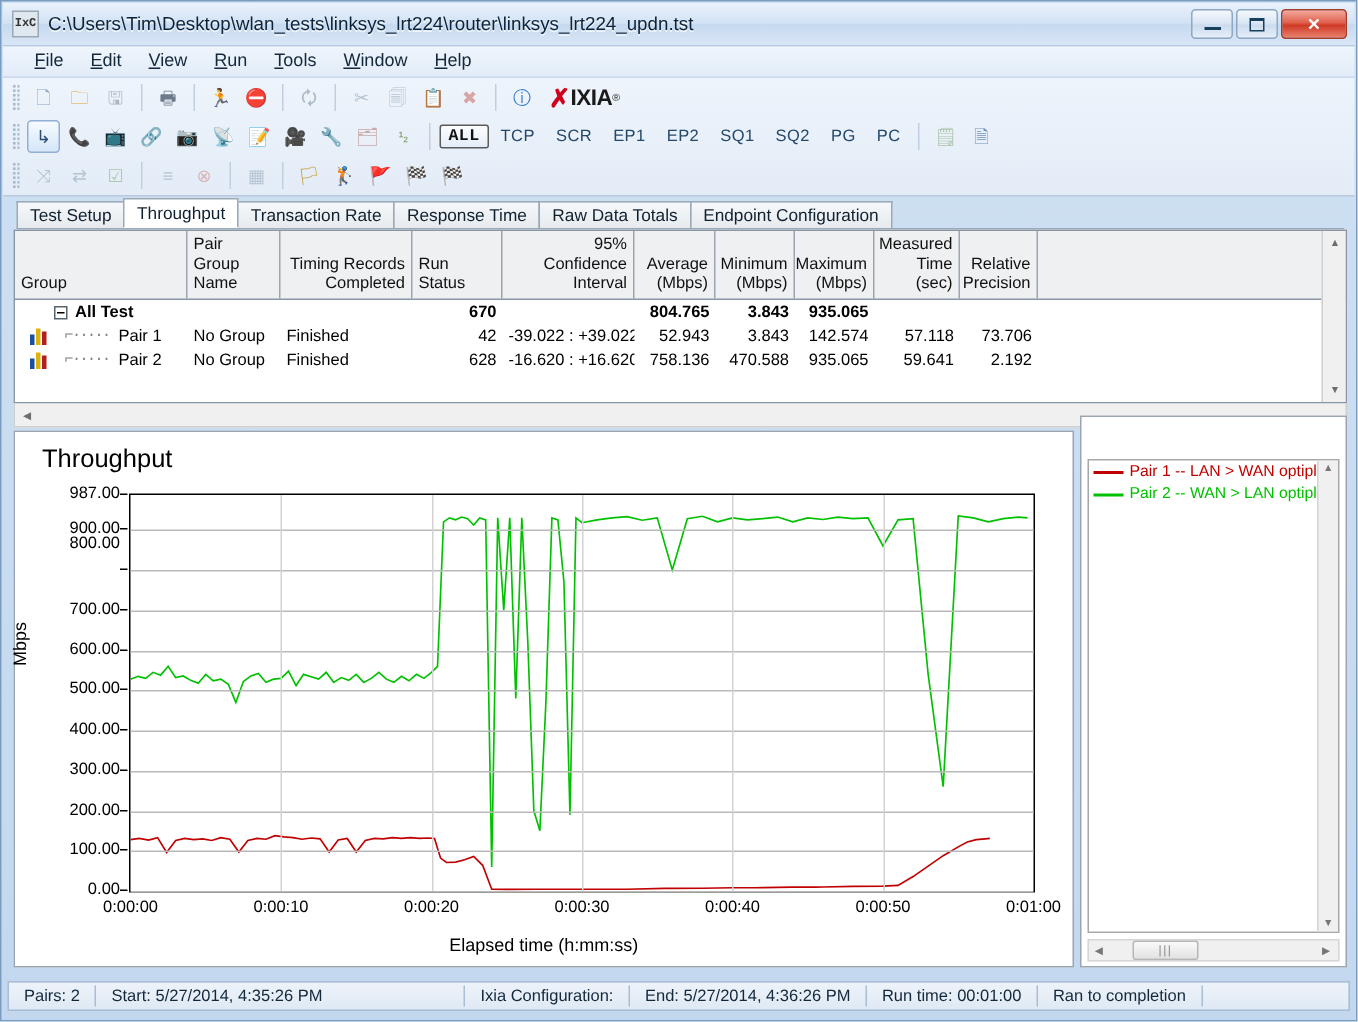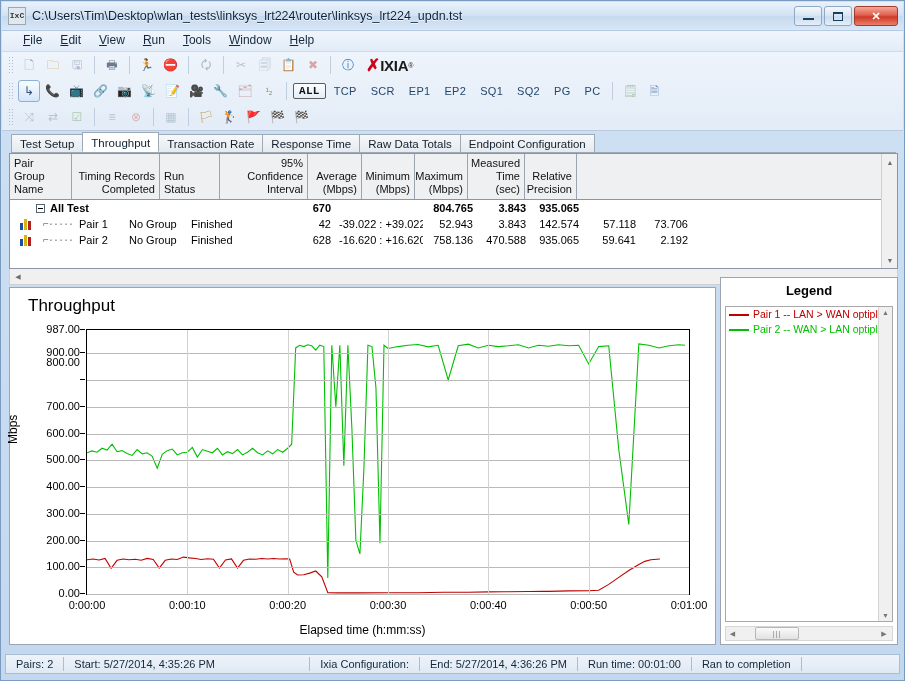--- a/index.html
+++ b/index.html
@@ -357,20 +357,23 @@
     <div class="tab">Test Setup</div>
     <div class="tab active">Throughput</div>
     <div class="tab">Transaction Rate</div>
     <div class="tab">Response Time</div>
     <div class="tab">Raw Data Totals</div>
     <div class="tab">Endpoint Configuration</div>
   </div>
 
   <div class="gridwrap">
     <div class="gridhead">
+      <div class="hcell l" style="width:115px;">
+        <span>Group</span>
+      </div>
       <div class="hcell l" style="width:62px;">
         <span>Pair Group</span>
         <span>Name</span>
       </div>
       <div class="hcell r" style="width:88px;">
         <span>Timing Records</span>
         <span>Completed</span>
       </div>
       <div class="hcell l" style="width:60px;">
         <span>Run Status</span>
@@ -513,21 +516,20 @@
         <div class="xlab" style="left: 200.667px;">0:00:20</div>
         <div class="xlab" style="left: 301px;">0:00:30</div>
         <div class="xlab" style="left: 401.333px;">0:00:40</div>
         <div class="xlab" style="left: 501.667px;">0:00:50</div>
         <div class="xlab" style="left: 602px;">0:01:00</div>
       </div>
     <div class="axis-xlabel">Elapsed time (h:mm:ss)</div>
   </div>
 
   <div class="legendpanel">
-    <div class="legend-title">Legend</div>
     <div class="legend-box">
       <div class="legend-item">
         <span class="legend-swatch" style="background:#c00000;"></span>
         <span style="color:#c00000;">Pair 1 -- LAN &gt; WAN optiplx</span>
       </div>
       <div class="legend-item">
         <span class="legend-swatch" style="background:#00c000;"></span>
         <span style="color:#00c000;">Pair 2 -- WAN &gt; LAN optiplx</span>
       </div>
       <div class="legend-vscroll">

